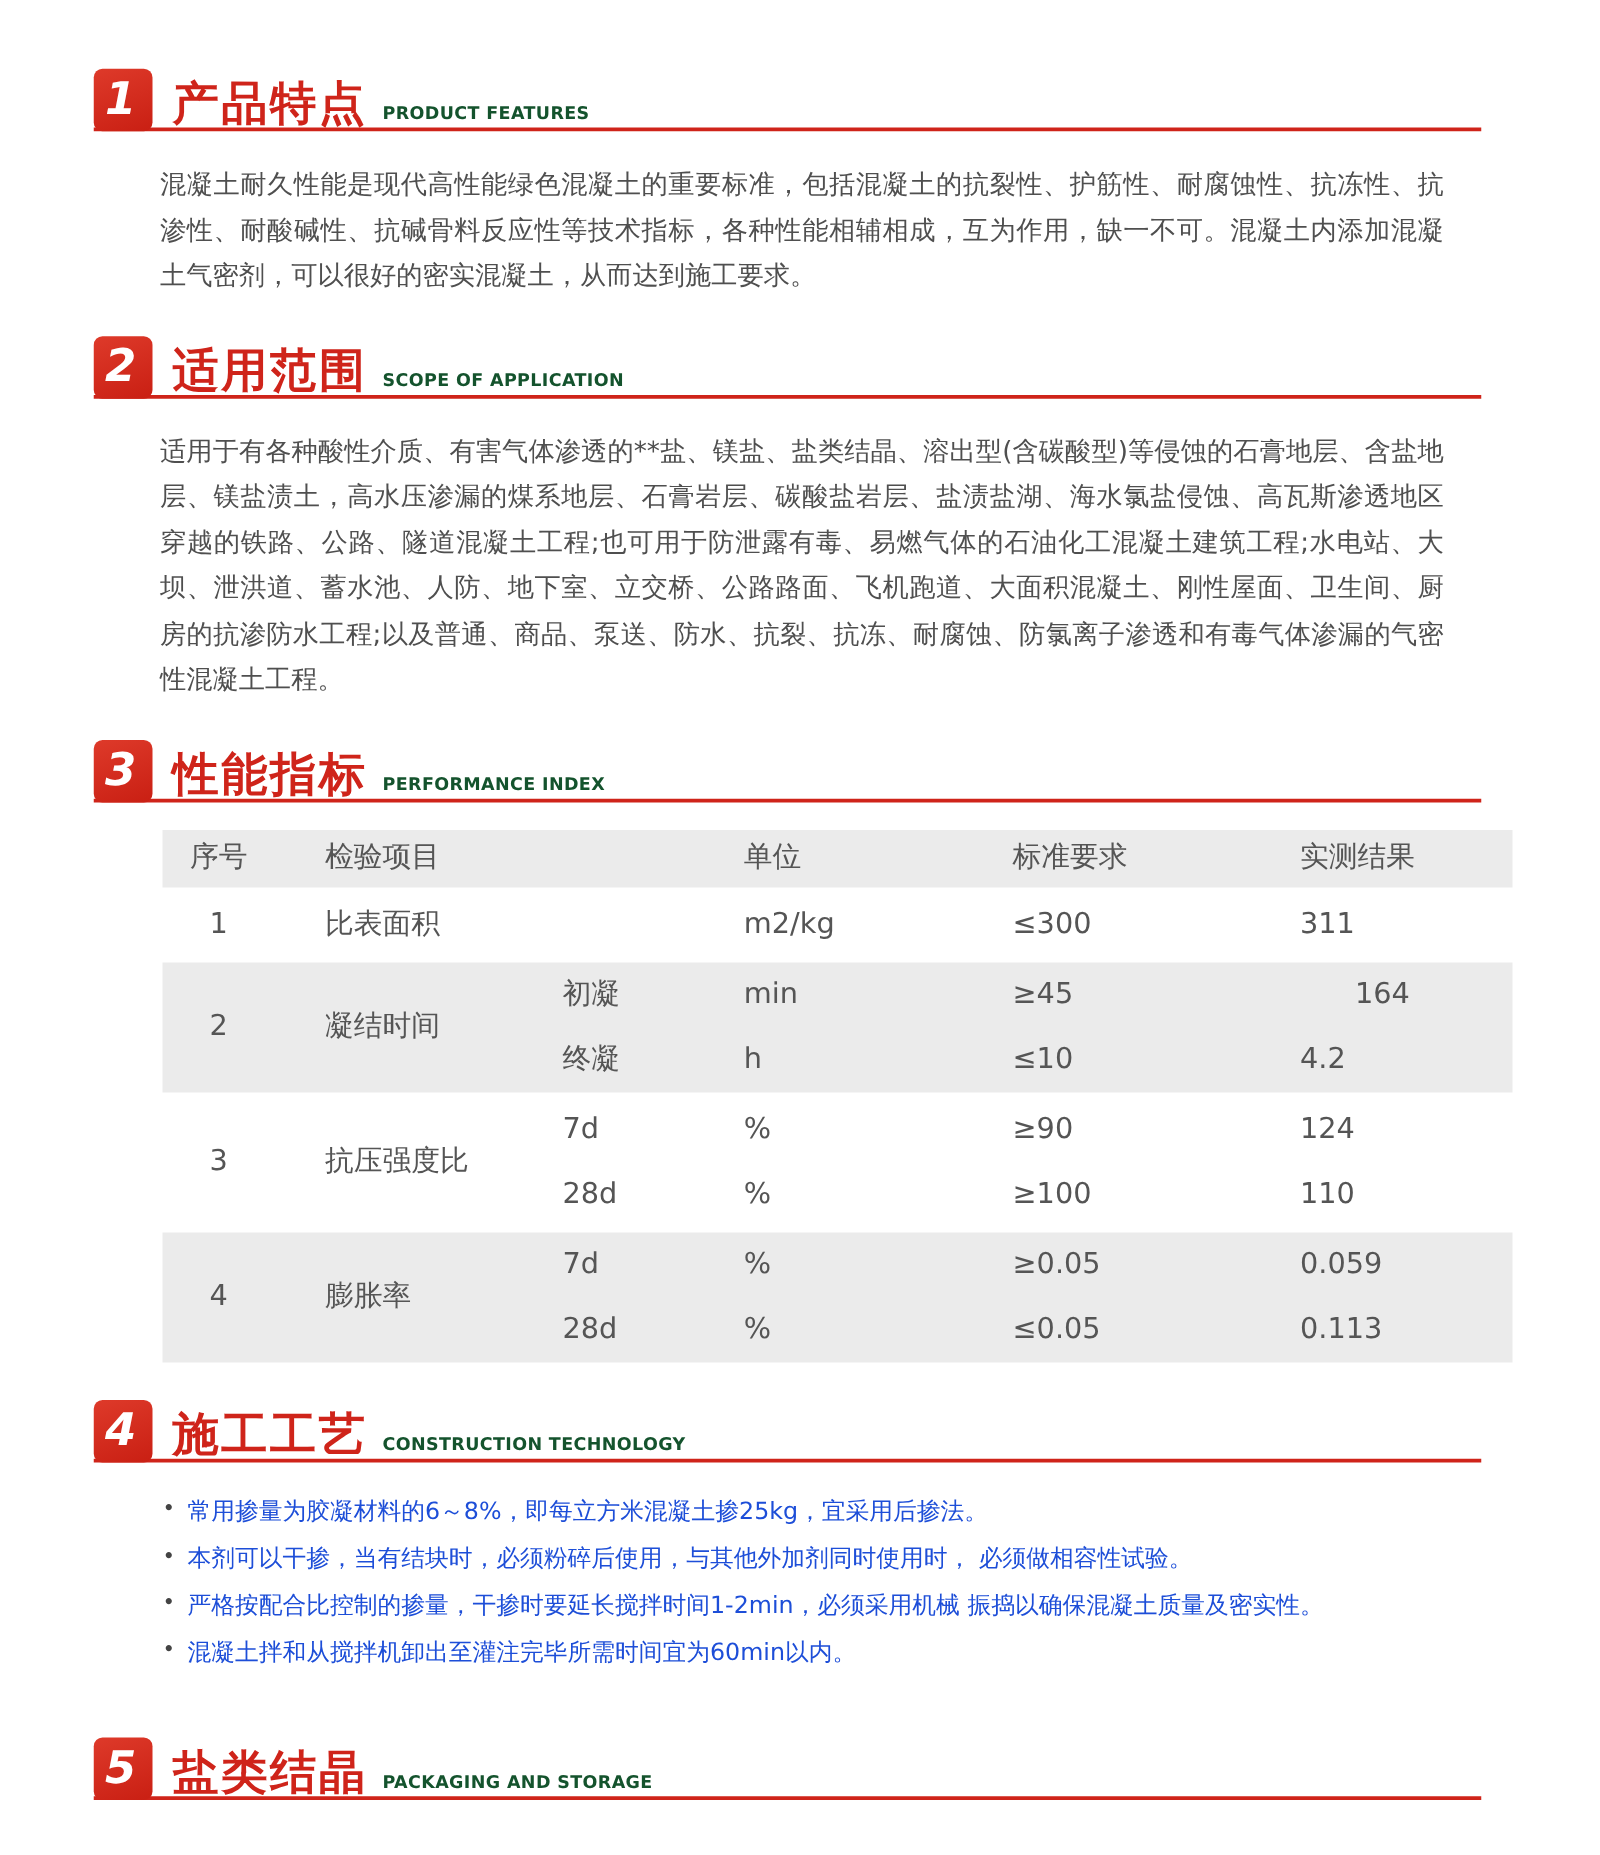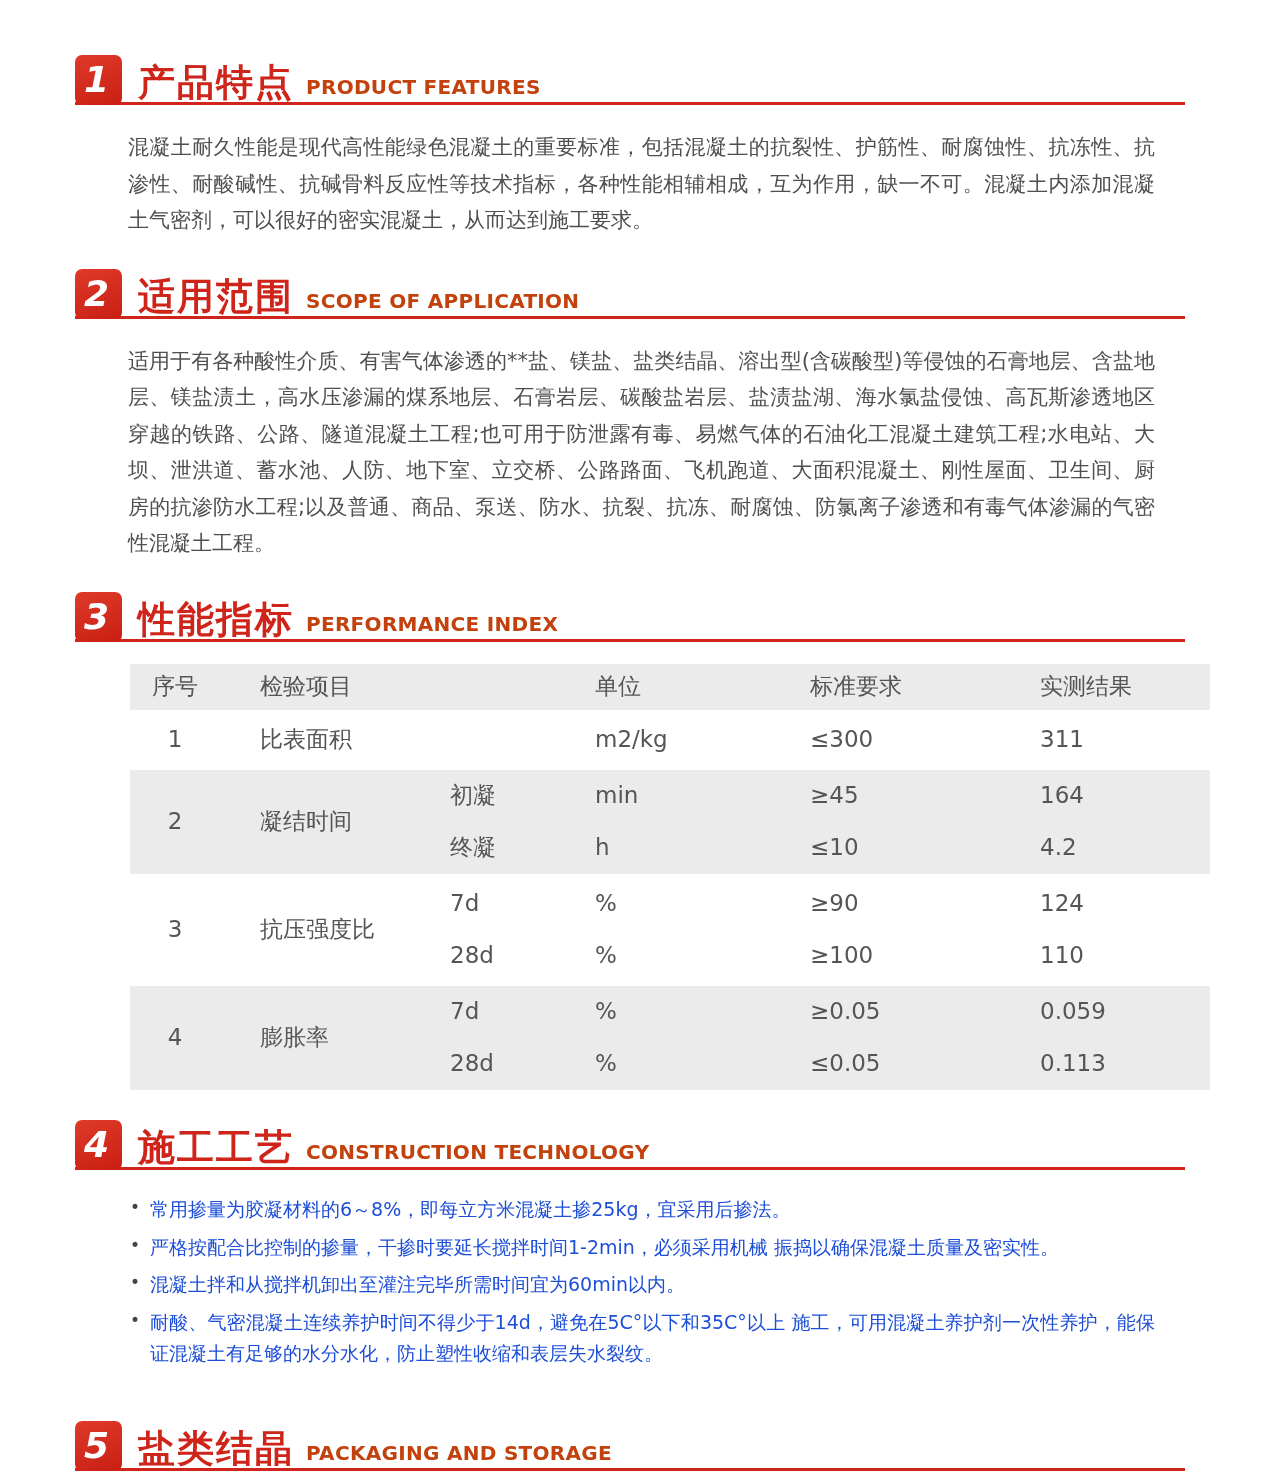--- a/index.html
+++ b/index.html
@@ -10,21 +10,21 @@
   
   .sec{margin-bottom:30px;}
   .sec-header{display:flex;align-items:flex-end;border-bottom:3px solid #cf241a;padding-bottom:0;}
   .badge{width:47px;height:50px;background:linear-gradient(160deg,#de3a2a 0%,#c91f13 100%);
          border-radius:7px;display:flex;align-items:center;justify-content:center;
          margin-bottom:-3px;flex:0 0 auto;}
   .badge span{color:#ffffff;font-size:36px;font-weight:bold;font-style:italic;line-height:1;
               transform:translateX(-2px);}
   .title-cn{margin:0 0 1px 16px;font-size:37px;font-weight:bold;color:#cf241a;line-height:1;
             letter-spacing:2px;}
-  .title-en{margin:0 0 3px 12px;font-size:20px;font-weight:bold;color:#c2410c;
+  .title-en{margin:0 0 3px 12px;font-size:14px;font-weight:bold;color:#14532d;
             letter-spacing:0.3px;white-space:nowrap;text-align:center;}
 
   
   .body-text{margin:24px 30px 0 53px;font-size:21px;line-height:1.74;color:#4f4f4f;
              text-align:justify;}
 
   
   .perf-table{margin:22px 0 0 55px;width:1080px;font-size:23px;color:#555555;}
   .t-block{display:grid;grid-template-columns:90px 230px 145px 215px 230px 170px;
            margin-bottom:4px;align-items:center;}
@@ -96,21 +96,21 @@
           <div class="t-cell " style="grid-area: 1 / 4;">m2/kg</div>
           <div class="t-cell " style="grid-area: 1 / 5;">≤300</div>
           <div class="t-cell " style="grid-area: 1 / 6;">311</div>
         </div>
         <div class="t-block t-row2 grey">
           <div class="t-cell c-no span2">2</div>
           <div class="t-cell c-item span2">凝结时间</div>
           <div class="t-cell " style="grid-area: 1 / 3;">初凝</div>
           <div class="t-cell " style="grid-area: 1 / 4;">min</div>
           <div class="t-cell " style="grid-area: 1 / 5;">≥45</div>
-          <div class="t-cell " style="grid-area: 1 / 6;">164</div>
+          <div class="t-cell " style="grid-area: 1 / 6; margin-left: 44px;">164</div>
           <div class="t-cell " style="grid-area: 2 / 3;">终凝</div>
           <div class="t-cell " style="grid-area: 2 / 4;">h</div>
           <div class="t-cell " style="grid-area: 2 / 5;">≤10</div>
           <div class="t-cell " style="grid-area: 2 / 6;">4.2</div>
         </div>
         <div class="t-block t-row2 white">
           <div class="t-cell c-no span2">3</div>
           <div class="t-cell c-item span2">抗压强度比</div>
           <div class="t-cell " style="grid-area: 1 / 3;">7d</div>
           <div class="t-cell " style="grid-area: 1 / 4;">%</div>
@@ -139,23 +139,23 @@
   <section class="sec">
     <div class="sec-header">
       <div class="badge">
         <span>4</span>
       </div>
       <h2 class="title-cn">施工工艺</h2>
       <span class="title-en">CONSTRUCTION TECHNOLOGY</span>
     </div>
     <ul class="bullets" id="construction-list">
         <li>常用掺量为胶凝材料的6～8%，即每立方米混凝土掺25kg，宜采用后掺法。</li>
+        <li>本剂可以干掺，当有结块时，必须粉碎后使用，与其他外加剂同时使用时， 必须做相容性试验。</li>
         <li>严格按配合比控制的掺量，干掺时要延长搅拌时间1-2min，必须采用机械 振捣以确保混凝土质量及密实性。</li>
         <li>混凝土拌和从搅拌机卸出至灌注完毕所需时间宜为60min以内。</li>
-        <li>耐酸、气密混凝土连续养护时间不得少于14d，避免在5C°以下和35C°以上 施工，可用混凝土养护剂一次性养护，能保证混凝土有足够的水分水化，防止塑性收缩和表层失水裂纹。</li>
       </ul>
   </section>
 
   <section class="sec" style="margin-top:52px;">
     <div class="sec-header">
       <div class="badge">
         <span>5</span>
       </div>
       <h2 class="title-cn">盐类结晶</h2>
       <span class="title-en">PACKAGING AND STORAGE</span>

